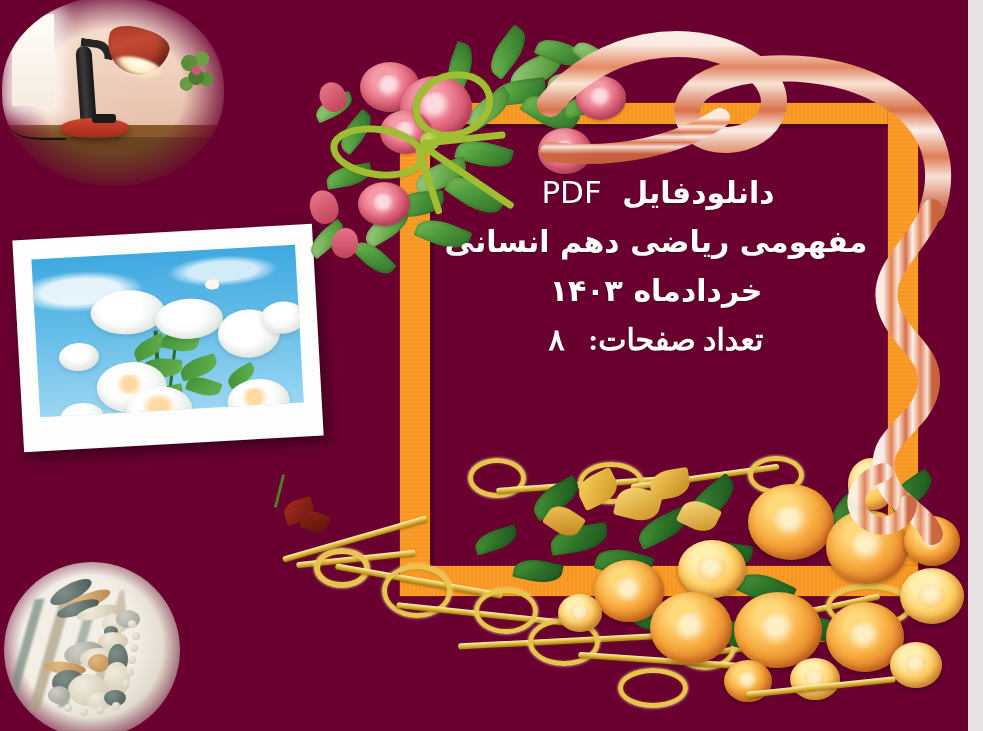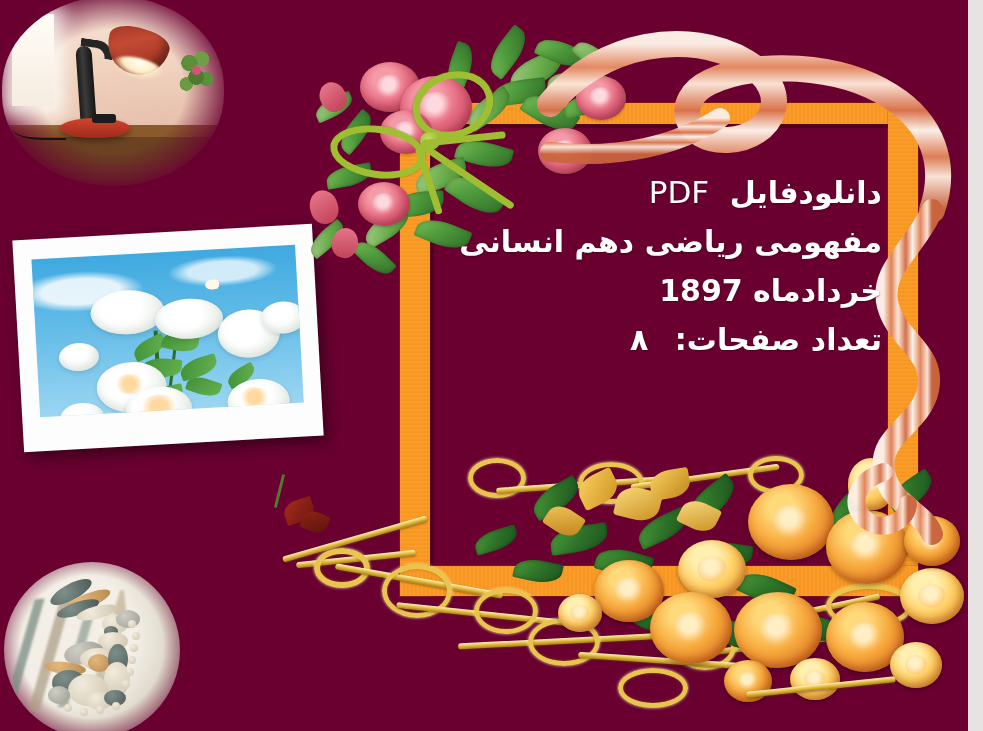--- a/index.html
+++ b/index.html
@@ -222,29 +222,28 @@
     z-index: 40;
   }
   .tline {
     font-family: "DejaVu Sans", sans-serif;
     font-weight: bold;
     font-size: 30px;
     line-height: 49px;
     white-space: nowrap;
     text-shadow: 0 1px 2px rgba(60,0,25,.6);
     letter-spacing: 0px;
-    text-align: right;
   }
   .tline .latin {
     font-weight: 400;
     font-size: 31px;
     padding: 0 10px 0 4px;
   }
   .tline .num { font-weight: bold; }
-  #line-pages { letter-spacing: 0; }
+  #line-pages { letter-spacing: 0; font-family: Liberation Serif, serif; }
   #line-pages .count { padding-right: 16px; }
 </style>
 </head>
 <body>
 
 <div id="stage">
 
   <div class="frame-bar" id="frame-top"></div>
   <div class="frame-bar" id="frame-left"></div>
   <div class="frame-bar" id="frame-right"></div>
@@ -411,21 +410,21 @@
     <div class="bow-tail" style="left:126px;top:116px;width:84px;transform:rotate(-6deg);transform-origin:left center;"></div>
     <div class="bow-tail" style="left:122px;top:120px;width:70px;transform:rotate(72deg);transform-origin:left center;"></div>
   </div>
 
   <div id="text-block">
     <div class="tline">
       <span>دانلودفایل</span>
       <span class="latin">PDF</span>
     </div>
     <div class="tline">مفهومی ریاضی دهم انسانی</div>
-    <div class="tline">خردادماه  1897</div>
+    <div class="tline">خردادماه  ۱۴۰۳</div>
     <div class="tline" id="line-pages">
       <span>تعداد صفحات:</span>
       <span class="count num">۸</span>
     </div>
   </div>
 
   <div id="spray-bottom">
 
     <div class="gold-bar" style="left:2px;top:84px;width:150px;transform:rotate(-16deg);"></div>
     <div class="gold-bar" style="left:18px;top:104px;width:120px;transform:rotate(-6deg);"></div>

